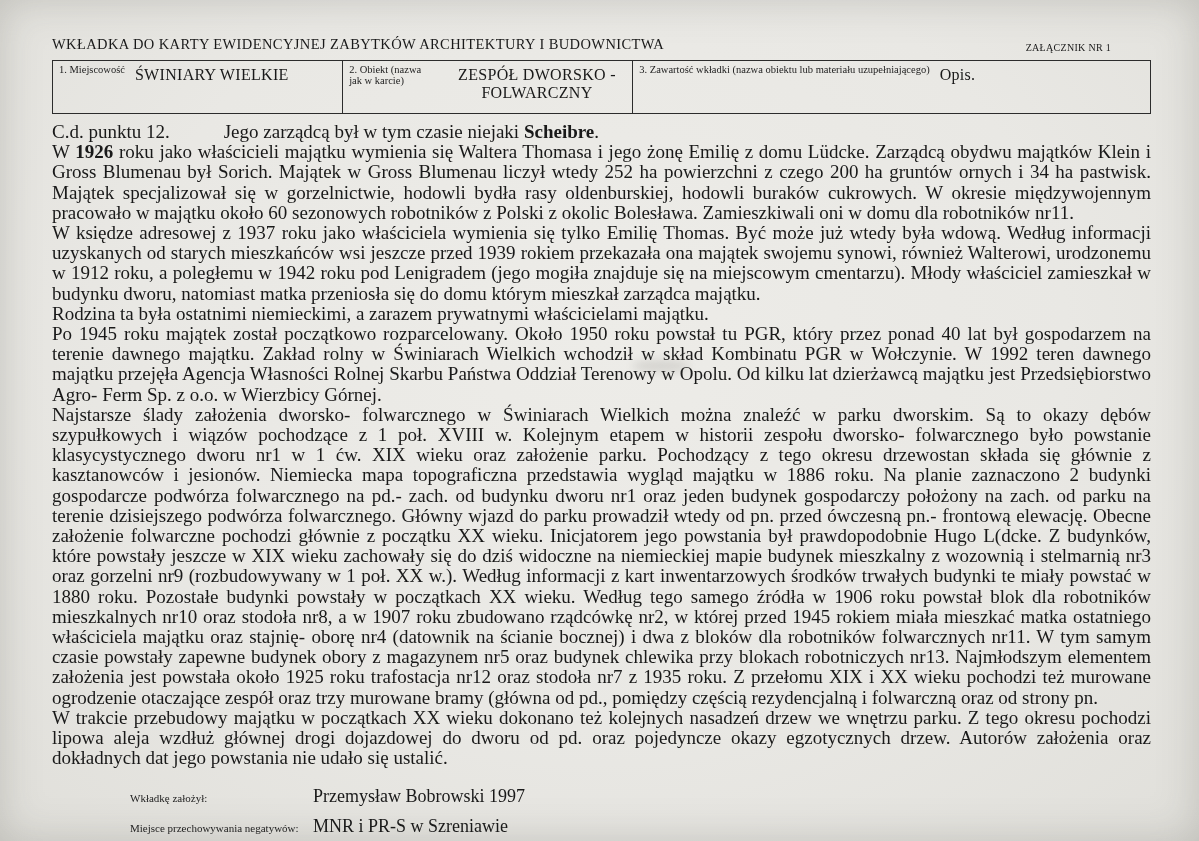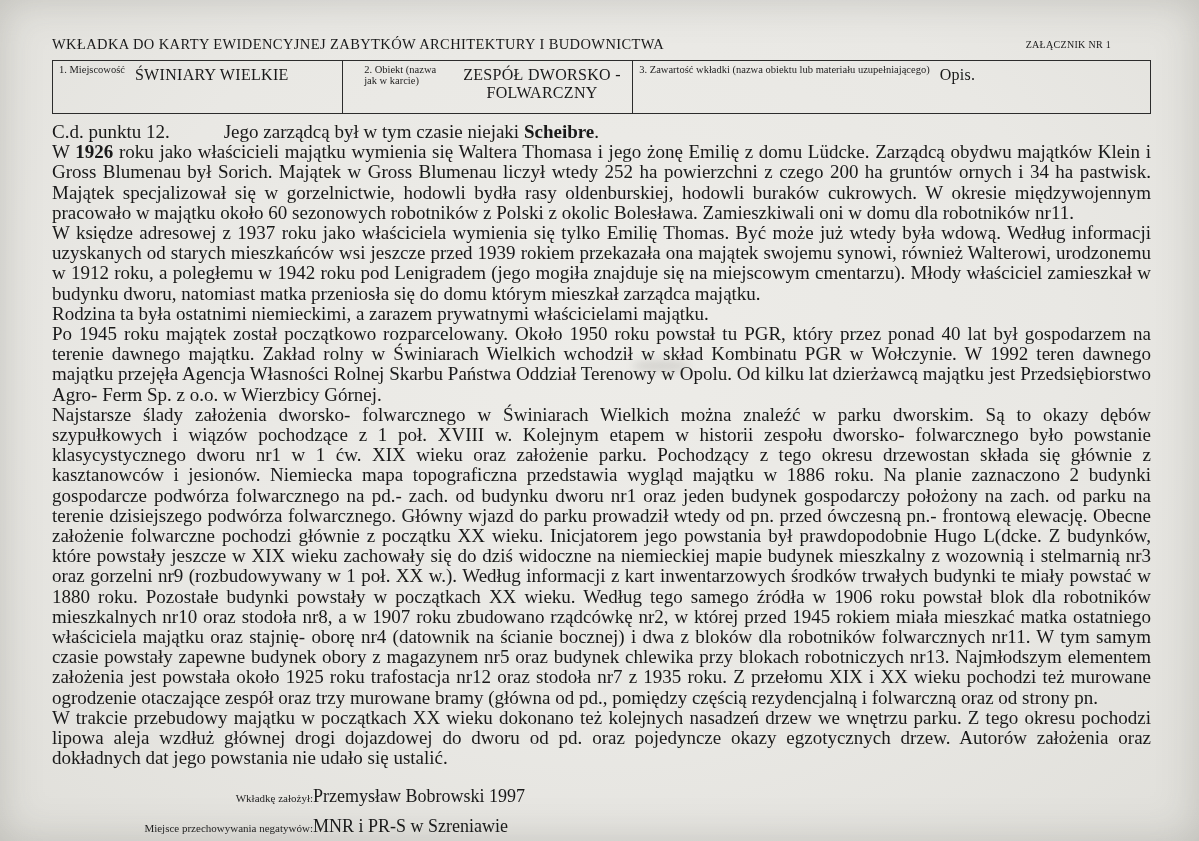--- a/index.html
+++ b/index.html
@@ -17,21 +17,21 @@
   .content {
     position: absolute;
     left: 52px;
     right: 48px;
     top: 36px;
   }
   
   .header-row {
     display: flex;
     justify-content: space-between;
-    align-items: center;
+    align-items: flex-end;
     padding-bottom: 7px;
     gap: 23px;
   }
   .doc-title {
     font-size: 14.5px;
     letter-spacing: 0.4px;
     font-weight: normal;
   }
   .annex {
     font-size: 10px;
@@ -44,21 +44,21 @@
     border-top: 1.5px solid #2c2c2c;
     border-bottom: 1.5px solid #2c2c2c;
   }
   .id-cell {
     border-left: 1px solid #2c2c2c;
     box-sizing: border-box;
     display: flex;
   }
   .id-cell:last-child { border-right: 1px solid #2c2c2c; }
   .cell-1 { width: 26.4%; }
-  .cell-2 { width: 26.4%; padding-left: 15px; }
+  .cell-2 { width: 26.4%; }
   .cell-3 { width: 47.2%; }
   .cell-label {
     font-size: 10.5px;
     padding: 3px 6px 1px 6px;
     color: #222;
   }
   .cell-value {
     font-size: 16px;
     text-align: center;
     padding: 5px 4px 11px 4px;
@@ -82,21 +82,20 @@
     display: flex;
     align-items: baseline;
     margin-top: 9px;
     padding-left: 78px;
   }
   .footer-label {
     width: 183px;
     font-size: 11px;
     color: #222;
     flex: none;
-    text-align: right;
   }
   .footer-value {
     font-size: 18px;
   }
   
   .smudge {
     position: absolute;
     background: rgba(120,118,112,0.45);
     filter: blur(4px);
     border-radius: 50%;

